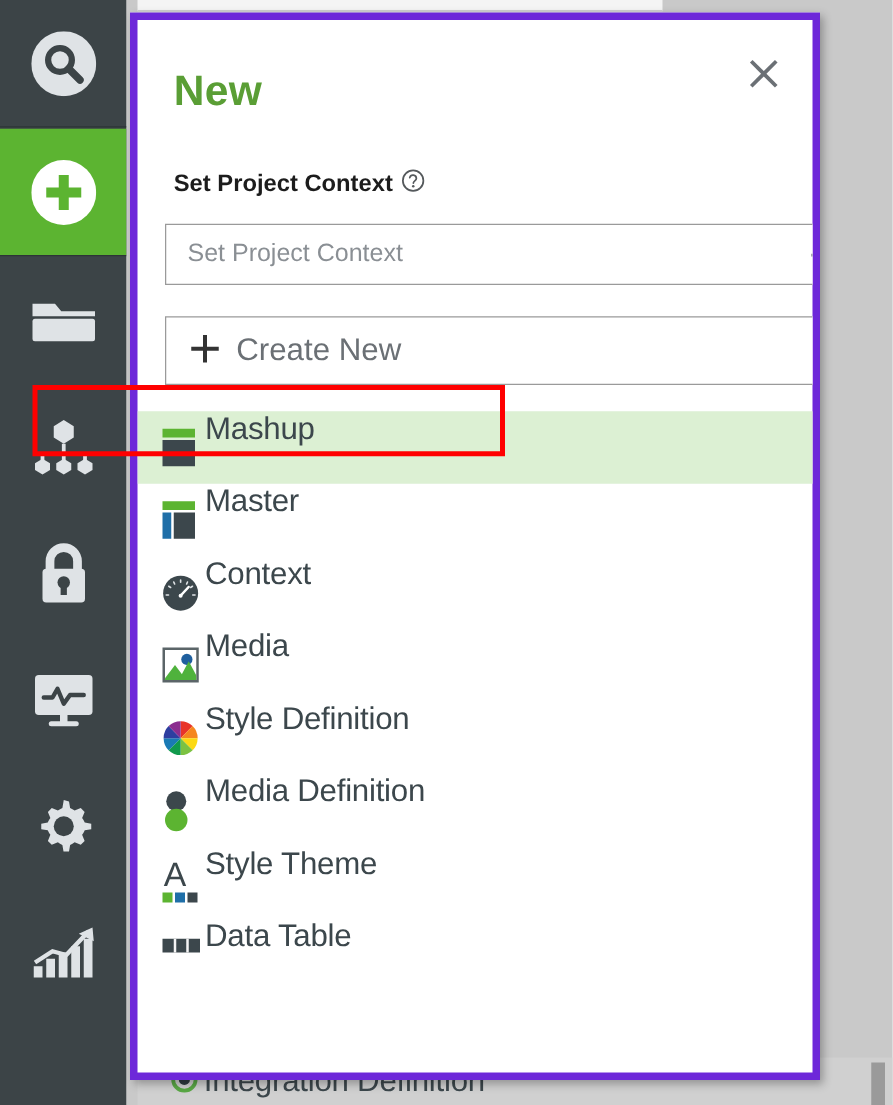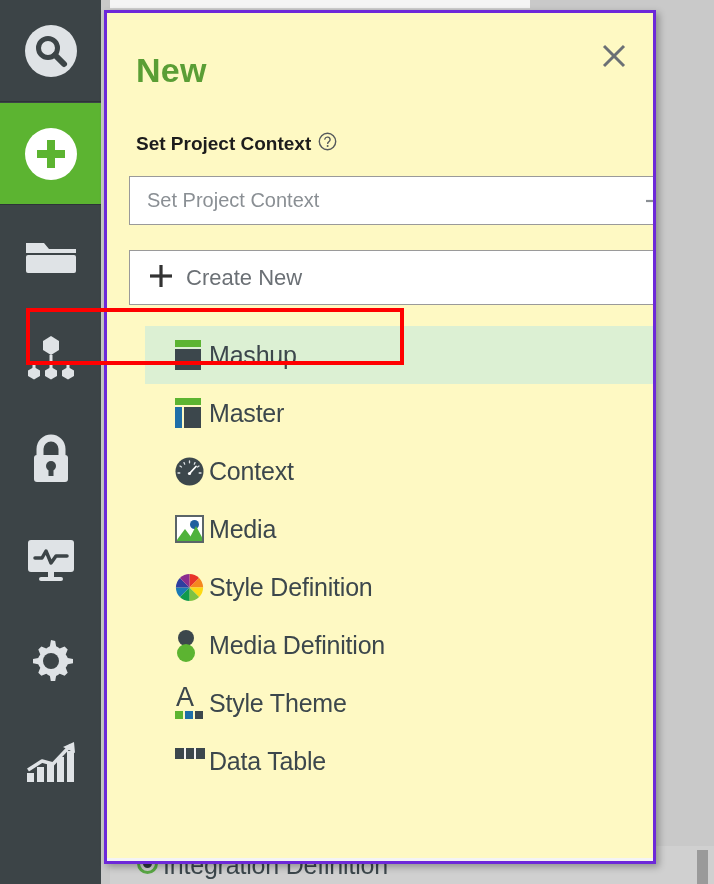--- a/index.html
+++ b/index.html
@@ -60,22 +60,22 @@
   }
   .side-item.active{background:#5cb431;}
   .side-sep{
     position:absolute;left:0;width:101px;height:1px;background:#2d3437;
   }
   .ic{display:block;}
 
   
   .panel{
     position:absolute;left:104px;top:10px;width:552px;height:854px;
-    background:#fef9c3;
-    border:3px solid #6d28d9;
+    background:#ffffff;
+    border:6px solid #6d28d9;
     box-shadow:3px 3px 7px rgba(0,0,0,0.30);
     box-sizing:border-box;
     overflow:hidden;
   }
   .panel-title{
     position:absolute;left:29px;top:38px;
     font-size:34px;font-weight:bold;color:#5a9e35;letter-spacing:0.3px;
   }
   .close-btn{
     position:absolute;right:22px;top:26px;width:34px;height:34px;
@@ -105,29 +105,29 @@
 
   .create-btn{
     position:absolute;left:22px;top:237px;width:552px;height:55px;
     background:#ffffff;border:1px solid #9a9a9a;box-sizing:border-box;
     display:flex;align-items:center;cursor:pointer;
   }
   .create-btn .plus{
     margin-left:18px;margin-right:12px;font-size:32px;color:#333;
     font-weight:400;line-height:1;
   }
-  .create-btn .lbl{font-size:22px;color:#6b7075;}
+  .create-btn .lbl{font-size:25px;color:#6b7075;}
 
   
   .list{
     position:absolute;left:0;top:313px;width:594px;
   }
   .list-item{
-    height:58px;display:flex;align-items:center;
-    padding-left:30px;box-sizing:border-box;cursor:pointer;margin-left:38px;
+    height:58px;display:flex;
+    padding-left:20px;box-sizing:border-box;cursor:pointer;
   }
   .list-item.selected{background:#dcf0d3;}
   .list-item .label{
     font-size:25px;color:#3c474c;letter-spacing:-0.2px;white-space:nowrap;
   }
   .icon-slot{
     width:34px;flex:0 0 auto;display:flex;align-items:center;justify-content:flex-start;
   }
 
   .hl-box{

